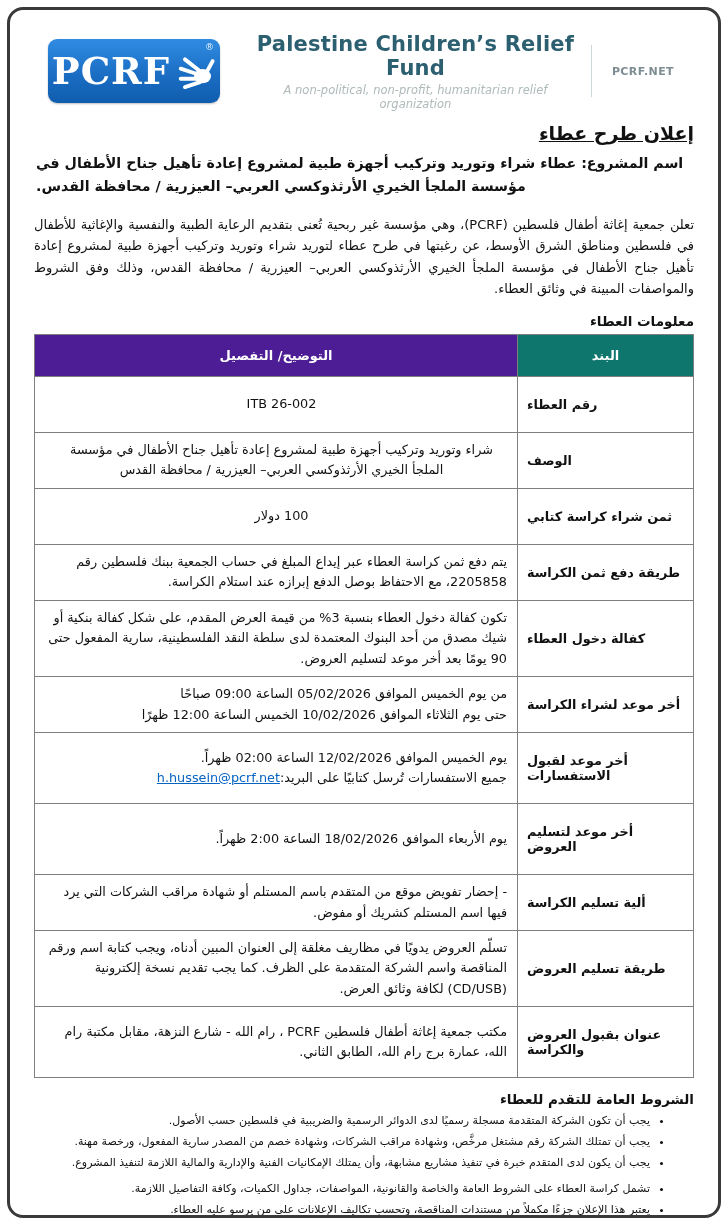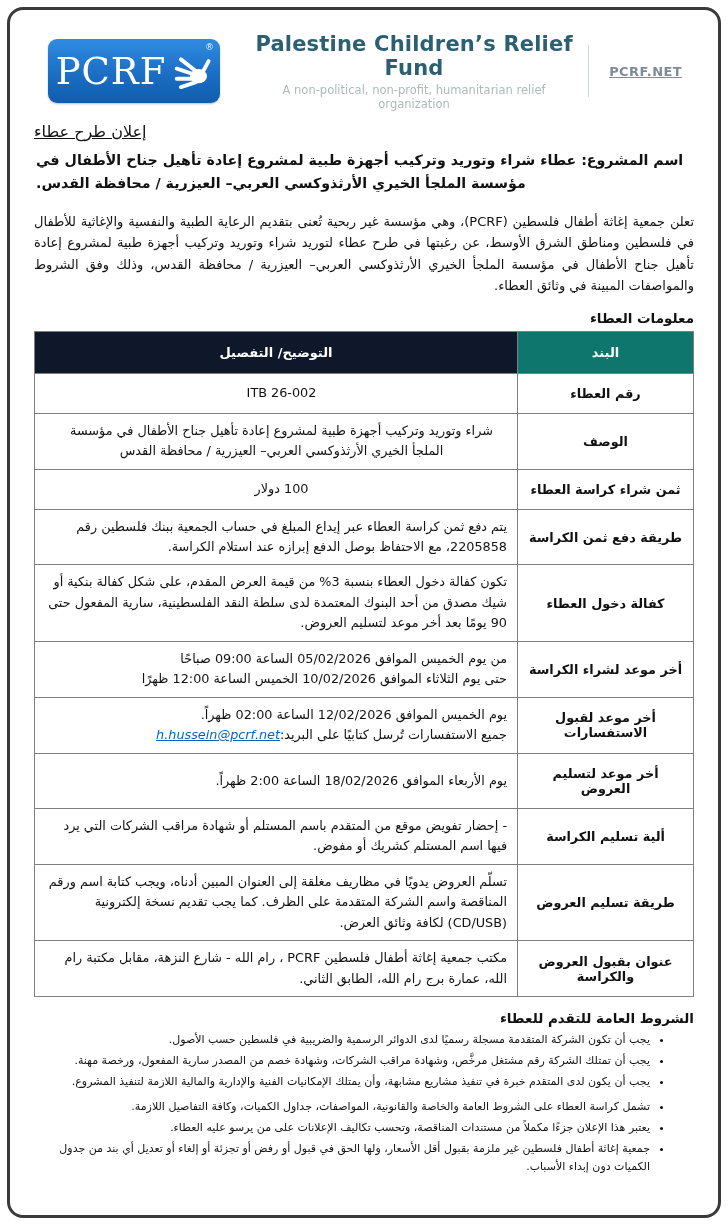--- a/index.html
+++ b/index.html
@@ -16,47 +16,47 @@
   
   .doc-header { display:flex; align-items:center; padding:4px 12px 0 14px; height:78px; direction:ltr; }
   .logo-box {
     width:172px; height:64px; flex:0 0 auto;
     background:linear-gradient(180deg,#2f8ce2 0%, #1b6ec4 55%, #0f5dae 100%);
     border-radius:9px; position:relative;
     display:flex; align-items:center; justify-content:center; gap:4px;
     box-shadow:0 1px 2px rgba(0,0,0,.25);
   }
   .logo-text {
-    color:#fff; font-family:"DejaVu Serif", serif; font-weight:normal;
+    color:#fff; font-family:"DejaVu Serif", serif; font-weight:bold;
     font-size:37px; letter-spacing:1px; line-height:1;
   }
   .logo-reg { position:absolute; top:3px; right:6px; color:#eaf3fc; font-size:9px; }
   .hand-icon { margin-top:2px; }
   .org-block { margin-left:26px; flex:1 1 auto;text-align:center; }
   .org-name { color:#2c5f70; font-size:21px; font-weight:bold; letter-spacing:.2px; }
-  .org-tagline { color:#aeb9b9; font-size:11.5px; margin-top:3px; }
+  .org-tagline { color:#aeb9b9; font-size:11.5px; margin-top:3px;font-style:italic; }
   .header-divider { width:1px; height:52px; background:#ccd5d7; margin:0 20px 0 6px; flex:0 0 auto; }
-  .website { color:#7e8d93; font-weight:bold; font-size:13px; letter-spacing:.4px; flex:0 0 auto; margin-right:0;text-decoration:underline; }
+  .website { color:#7e8d93; font-weight:bold; font-size:11px; letter-spacing:.4px; flex:0 0 auto; margin-right:8px; }
   
   .content { direction:rtl; margin-top:14px; }
-  .main-title { text-align:left; font-size:16px; font-weight:normal; text-decoration:underline; }
+  .main-title { text-align:right; font-size:19px; font-weight:bold; text-decoration:underline; }
   .project-name { text-align:left; font-weight:bold; font-size:14.2px; line-height:1.65; margin-top:8px; padding:0 2px; }
   .intro { margin-top:15px; font-size:13px; line-height:1.65; text-align:justify; }
   .section-heading { font-weight:bold; font-size:13.5px; margin-top:13px; margin-bottom:5px; }
   
   table.tender { width:100%; border-collapse:collapse; font-size:12.8px; }
   table.tender th, table.tender td { border:1px solid #7f7f7f; vertical-align:middle; }
   table.tender thead th {
     color:#fff; font-weight:bold; text-align:center;
     padding:13px 8px; font-size:13px;
   }
-  td.cell-label { width:176px; font-weight:bold; text-align:center; padding:12px 9px; }
+  td.cell-label { width:176px; font-weight:bold; text-align:left; padding:20px 9px; }
   td.cell-value { text-align:right; line-height:1.6; padding:7px 10px; }
   td.cell-value.align-center { text-align:center;padding-left:21px; }
-  a.email-link { color:#0563c1; text-decoration:underline; cursor:pointer;font-style:italic; }
+  a.email-link { color:#0563c1; text-decoration:underline; cursor:pointer; }
   
   ul.bullets { list-style:disc; padding-right:44px; margin:2px 0 8px 0; font-size:11px; line-height:1.62; }
   ul.bullets li { margin-bottom:3px; }
 </style>
 </head>
 <body>
 
 <div class="page">
 
   <div class="doc-header">
@@ -88,34 +88,34 @@
     <p class="project-name"><span>اسم المشروع:</span> <span>عطاء شراء وتوريد وتركيب أجهزة طبية لمشروع إعادة تأهيل جناح الأطفال في مؤسسة الملجأ الخيري الأرثذوكسي العربي– العيزرية / محافظة القدس.</span></p>
 
     <p class="intro">تعلن جمعية إغاثة أطفال فلسطين (PCRF)، وهي مؤسسة غير ربحية تُعنى بتقديم الرعاية الطبية والنفسية والإغاثية للأطفال في فلسطين ومناطق الشرق الأوسط، عن رغبتها في طرح عطاء لتوريد شراء وتوريد وتركيب أجهزة طبية لمشروع إعادة تأهيل جناح الأطفال في مؤسسة الملجأ الخيري الأرثذوكسي العربي– العيزرية / محافظة القدس، وذلك وفق الشروط والمواصفات المبينة في وثائق العطاء.</p>
 
     <div class="section-heading">معلومات العطاء</div>
 
     <table class="tender">
       <thead>
         <tr>
           <th class="th-item" style="width: 176px; background: #0f766e;">البند</th>
-          <th class="th-detail" style="background: #0f172a;">التوضيح/ التفصيل</th>
+          <th class="th-detail" style="background: #4c1d95;">التوضيح/ التفصيل</th>
         </tr>
       </thead>
       <tbody>
           <tr>
             <td class="cell-label">رقم العطاء</td>
             <td class="cell-value align-center">ITB 26-002</td>
           </tr>
           <tr>
             <td class="cell-label">الوصف</td>
             <td class="cell-value align-center">شراء وتوريد وتركيب أجهزة طبية لمشروع إعادة تأهيل جناح الأطفال في مؤسسة الملجأ الخيري الأرثذوكسي العربي– العيزرية / محافظة القدس</td>
           </tr>
           <tr>
-            <td class="cell-label">ثمن شراء كراسة العطاء</td>
+            <td class="cell-label">ثمن شراء كراسة كتابي</td>
             <td class="cell-value align-center">100 دولار</td>
           </tr>
           <tr>
             <td class="cell-label">طريقة دفع ثمن الكراسة</td>
             <td class="cell-value">يتم دفع ثمن كراسة العطاء عبر إيداع المبلغ في حساب الجمعية ببنك فلسطين رقم 2205858، مع الاحتفاظ بوصل الدفع إبرازه عند استلام الكراسة.</td>
           </tr>
           <tr>
             <td class="cell-label">كفالة دخول العطاء</td>
             <td class="cell-value">تكون كفالة دخول العطاء بنسبة 3% من قيمة العرض المقدم، على شكل كفالة بنكية أو شيك مصدق من أحد البنوك المعتمدة لدى سلطة النقد الفلسطينية، سارية المفعول حتى 90 يومًا بعد أخر موعد لتسليم العروض.</td>
           </tr>

